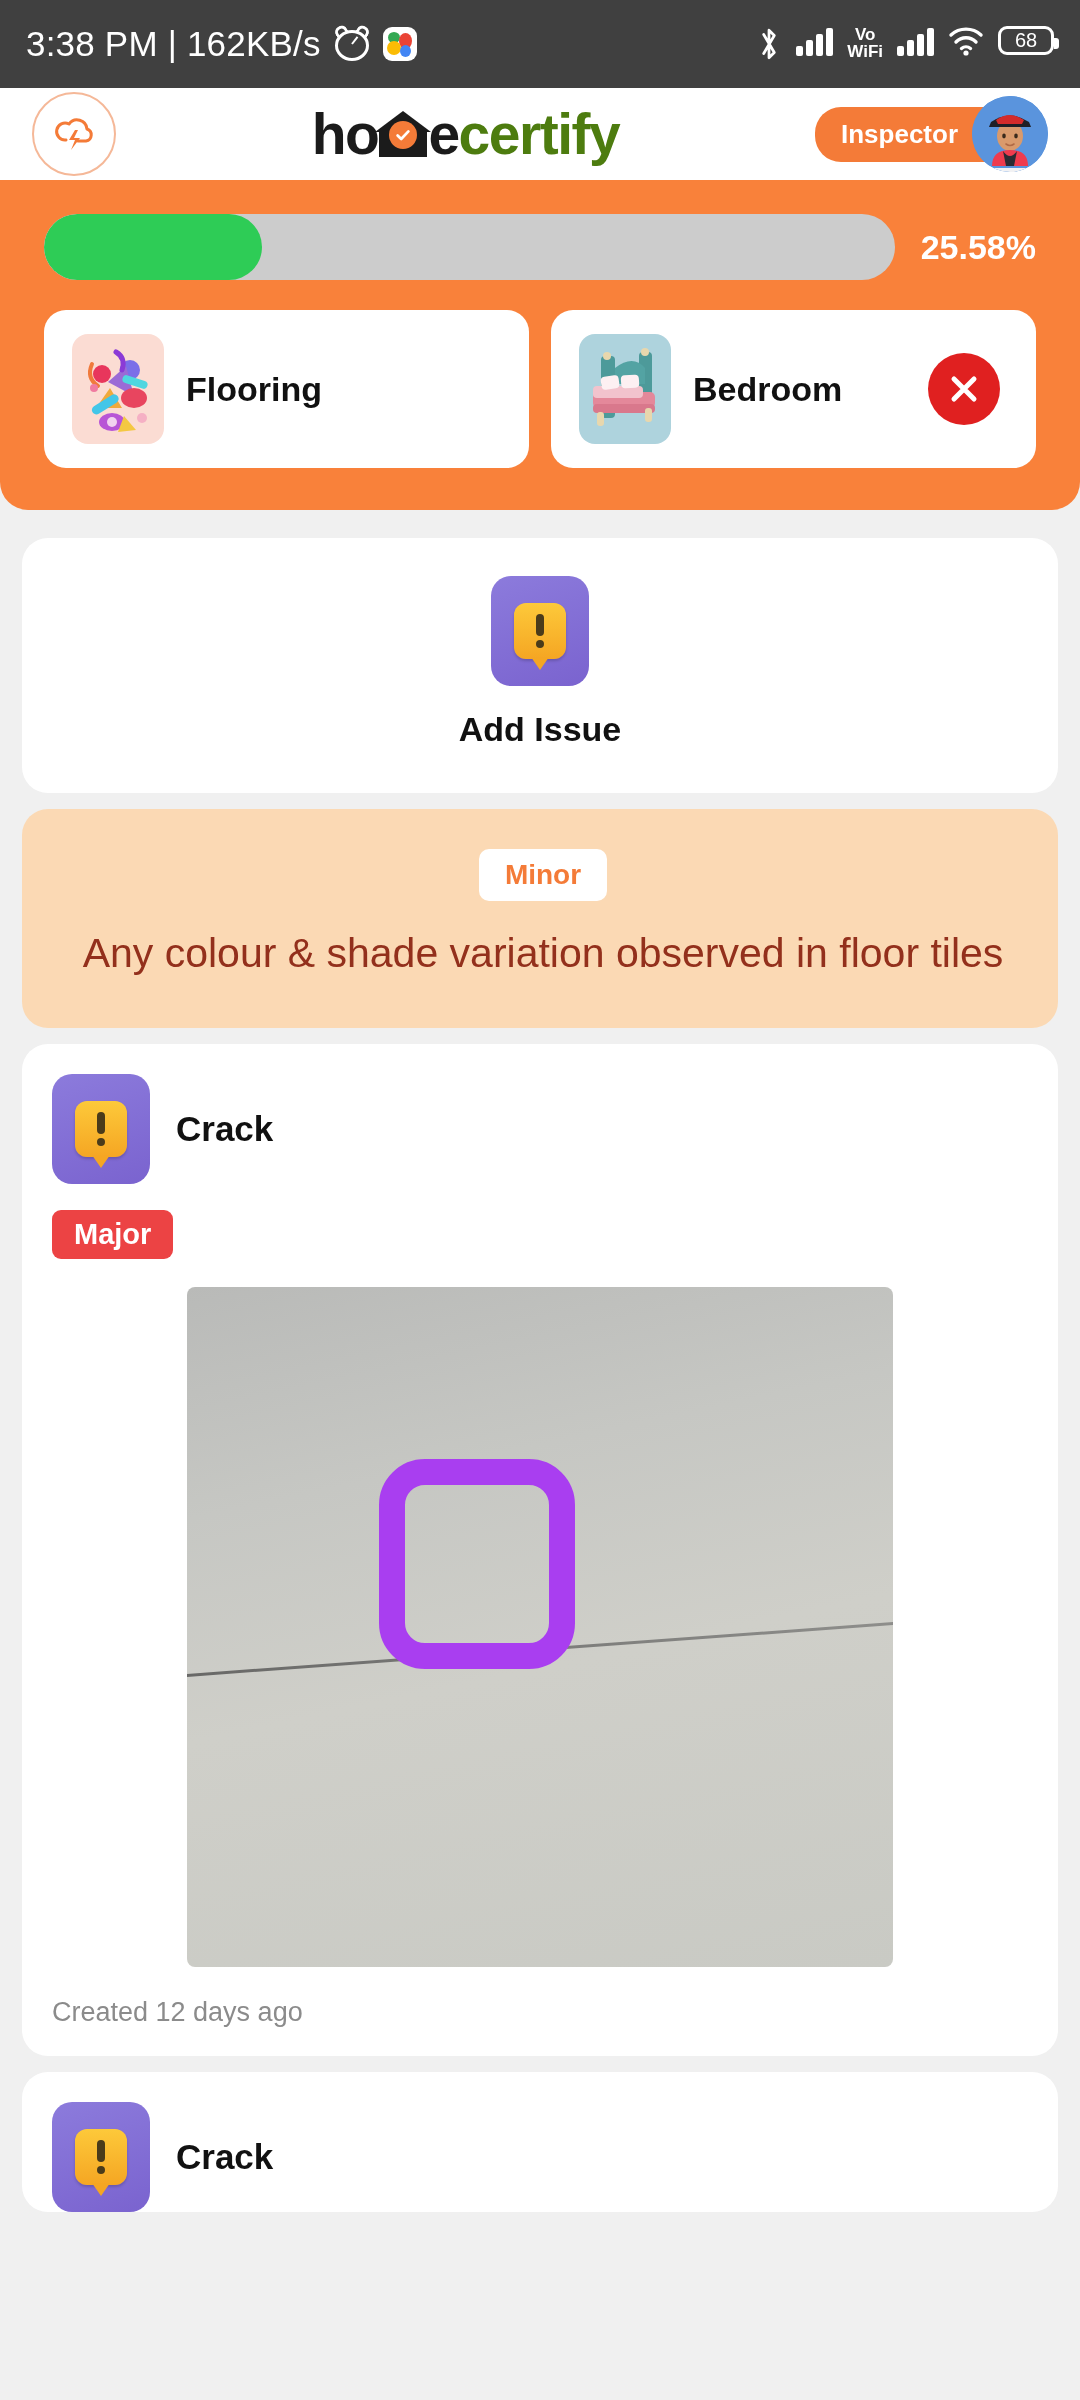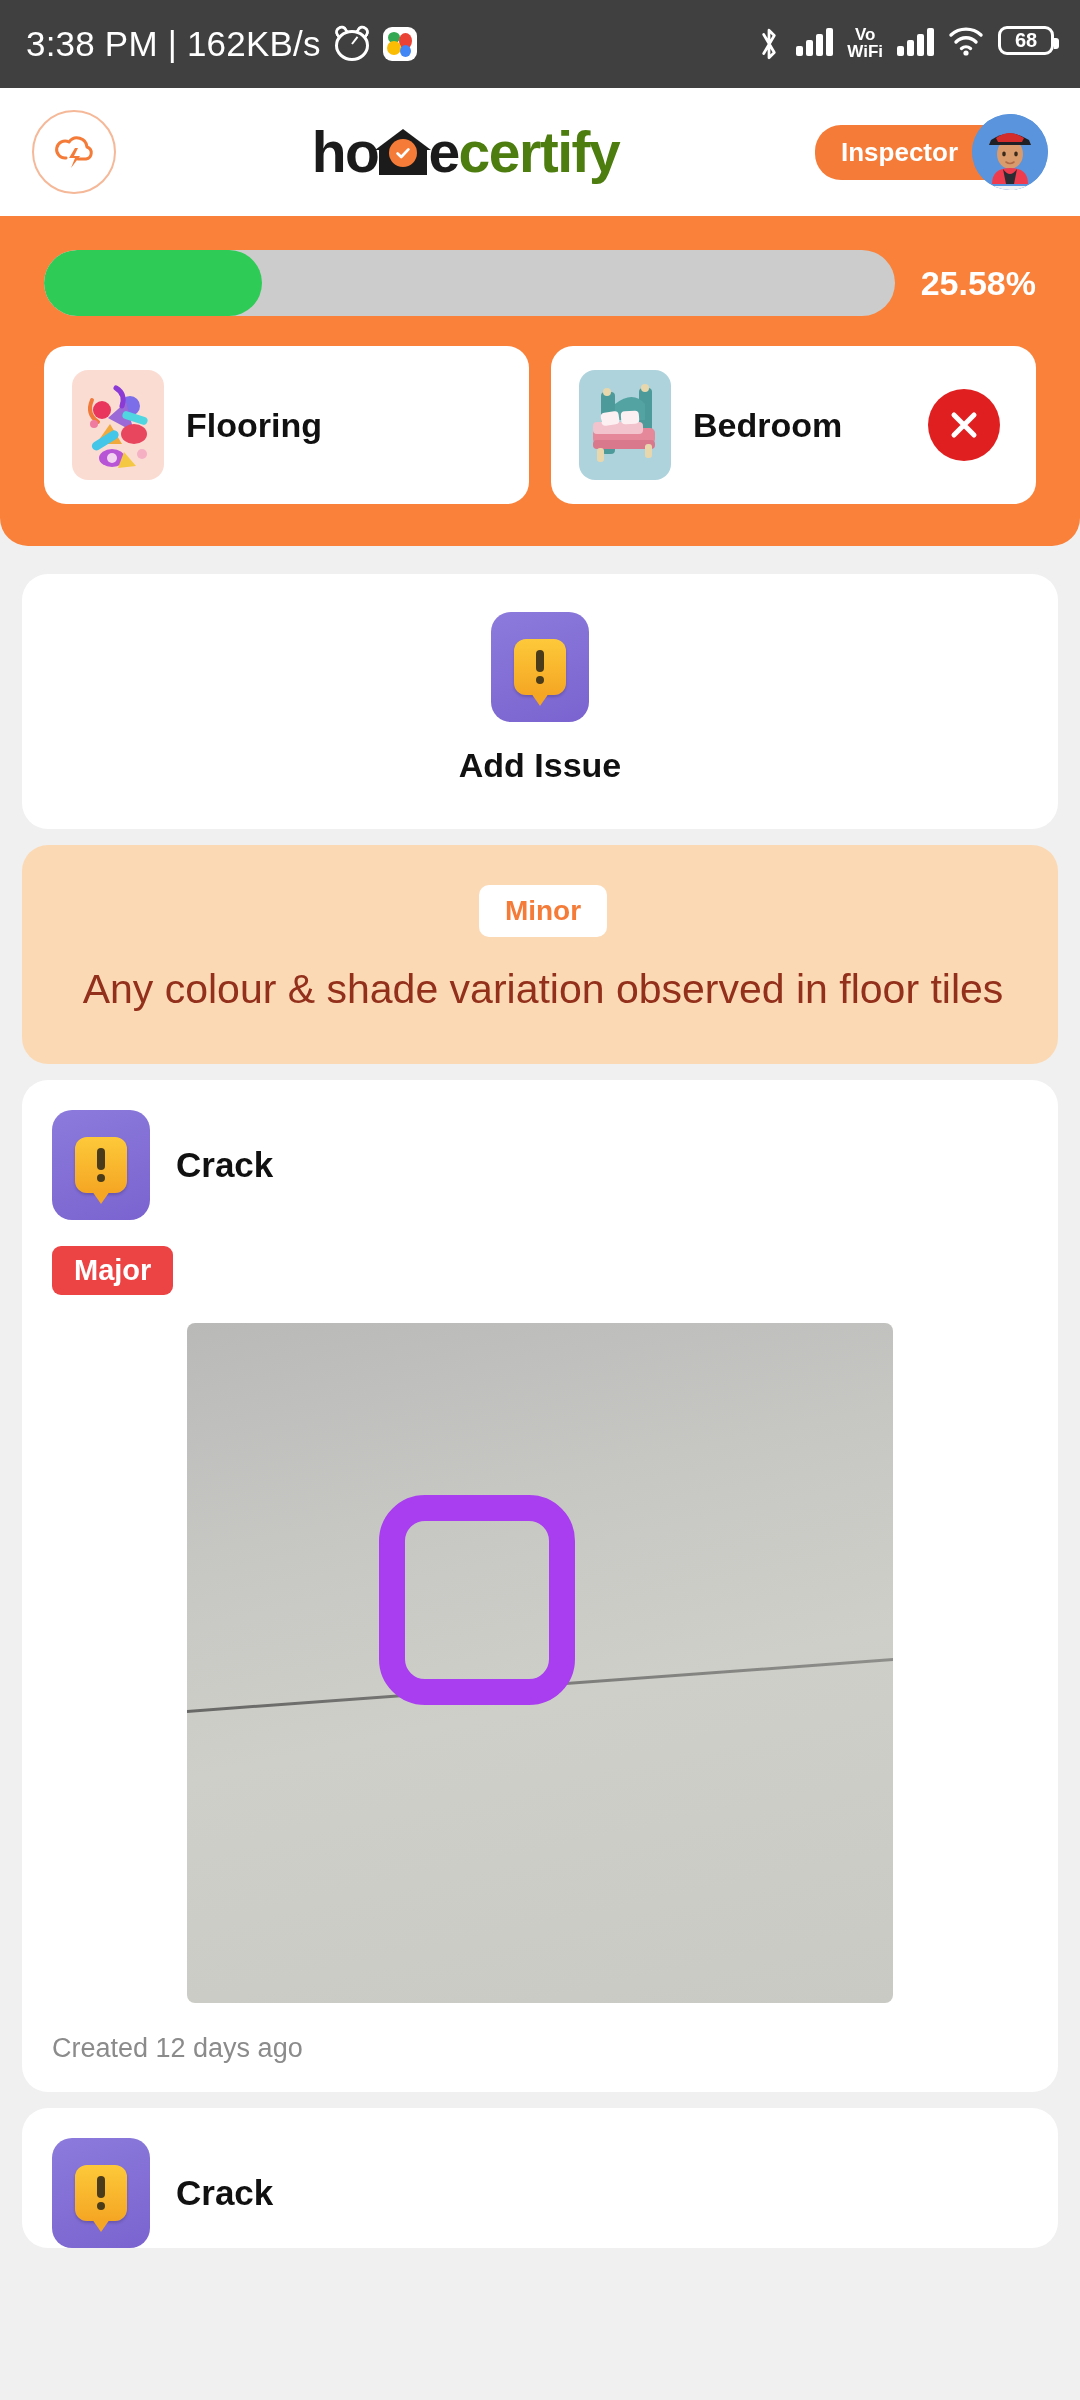--- a/index.html
+++ b/index.html
@@ -38,25 +38,25 @@
   .bars { display:flex; align-items:flex-end; gap:3px; height:30px; }
   .bars i { display:block; width:7px; background:#fff; border-radius:2px; }
   .bars i:nth-child(1){height:10px} .bars i:nth-child(2){height:16px}
   .bars i:nth-child(3){height:22px} .bars i:nth-child(4){height:28px}
   .vowifi { font-size:17px; line-height:17px; text-align:center; font-weight:600; }
   .wifi-ic { width:36px; height:30px; }
   .batt { width:56px; height:29px; border:3px solid #fff; border-radius:9px;
       display:flex; align-items:center; justify-content:center; position:relative; }
   .batt::after { content:""; position:absolute; right:-8px; top:9px; width:5px; height:11px;
       background:#fff; border-radius:0 3px 3px 0; }
-  .batt span { font-size:20px; font-weight:700; color:#fff; }
+  .batt span { font-size:20px; font-weight:400; color:#fff; }
 
   
   .appbar {
-    height:128px; background:#ffffff; flex:0 0 auto;
+    height:92px; background:#ffffff; flex:0 0 auto;
     display:flex; align-items:center; justify-content:space-between; padding:0 32px;
   }
   .cloud-btn { width:84px; height:84px; border:2px solid #f5b898; border-radius:50%;
       display:flex; align-items:center; justify-content:center; }
   .logo { display:flex; align-items:center; }
   .logo-txt { font-size:57px; font-weight:700; letter-spacing:-1.5px; line-height:1; }
   .logo-dark { color:#1b1b1b; }
   .logo-accent { color:#4d7c0f; }
   .logo-house { display:inline-block; position:relative; width:56px; height:46px; vertical-align:-3px; margin:0 -3px; }
   .logo-house .roof { position:absolute; left:0; top:0; width:0; height:0;

